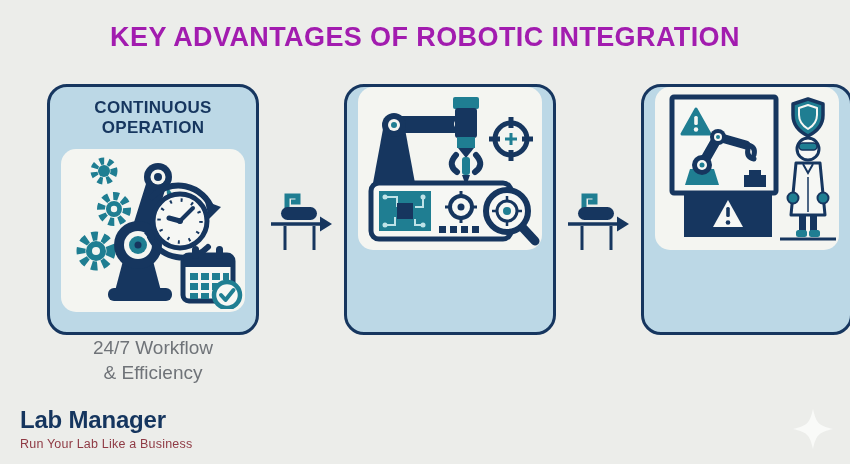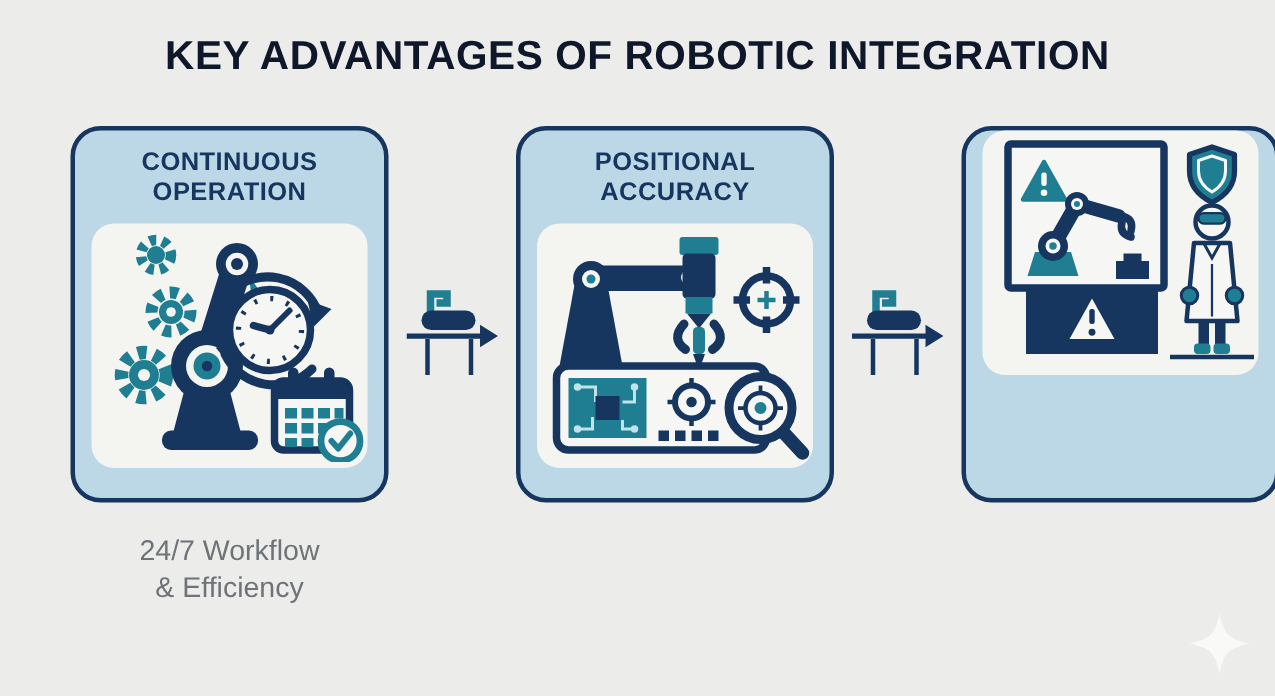--- a/index.html
+++ b/index.html
@@ -2,42 +2,42 @@
 <html><head>
 <meta charset="utf-8">
 <style>
   html,body{margin:0;padding:0;}
   .stage{
     position:relative;width:850px;height:464px;background:#ecedea;
     font-family:"Liberation Sans", sans-serif;overflow:hidden;
   }
   .page-title{
     position:absolute;top:22px;left:0;width:850px;text-align:center;
-    font-size:27px;font-weight:800;color:#0f172a;letter-spacing:.4px;
+    font-size:27px;font-weight:800;color:#a21caf;letter-spacing:.4px;
   }
   .cards-row{
     position:absolute;top:84px;left:47px;display:flex;align-items:center;gap:12px;
   }
   .card{
     width:212px;height:251px;box-sizing:border-box;background:#bcd8e6;
     border:3px solid #16365f;border-radius:20px;display:flex;flex-direction:column;
   }
   .card-header{
     height:62px;display:flex;align-items:center;justify-content:center;
     font-size:17px;font-weight:700;color:#16365f;text-align:center;
     line-height:1.2;white-space:pre-line;letter-spacing:.3px;padding:0 8px;
   }
   .icon-box{
     height:163px;margin:0 11px;background:#f4f5f1;border-radius:15px;
     display:flex;align-items:center;justify-content:center;overflow:hidden;
   }
   .connector{width:61px;height:251px;position:relative;}
   .connector svg{position:absolute;top:100px;left:0;}
   .captions-row{
-    position:absolute;top:355px;left:47px;display:flex;flex-direction:column;
+    position:absolute;top:335px;left:47px;display:flex;flex-direction:column;
   }
   .caption{
     width:212px;text-align:center;font-size:19px;color:#6f7378;
     line-height:1.32;white-space:pre-line;
   }
   .caption-spacer{width:61px;}
   .footer-logo{position:absolute;left:20px;top:406px;}
   .logo-text{font-size:24px;font-weight:800;color:#15355e;letter-spacing:-.2px;}
   .logo-tagline{font-size:12.5px;color:#8f3a44;margin-top:3px;letter-spacing:.2px;}
   .sparkle{position:absolute;right:16px;top:408px;width:42px;height:42px;opacity:.92;}
@@ -121,22 +121,20 @@
         <rect x="10" y="23" width="36" height="13" rx="6.5" fill="#16365f"></rect>
         <line x1="0" y1="40" x2="51" y2="40" stroke="#16365f" stroke-width="3.5"></line>
         <polygon points="49,32.5 61,40 49,47.5" fill="#16365f"></polygon>
         <line x1="14" y1="42" x2="14" y2="66" stroke="#16365f" stroke-width="3"></line>
         <line x1="43" y1="42" x2="43" y2="66" stroke="#16365f" stroke-width="3"></line>
       </svg>
       </span>
     </div>
 
     <div class="card">
-      <div class="card-header">POSITIONAL
-ACCURACY</div>
       <div class="icon-box">
         <span>
         <svg width="182" height="160" viewBox="0 0 182 160">
 
           <polygon points="24,42 46,42 56,96 14,96" fill="#16365f"></polygon>
           <rect x="30" y="29" width="80" height="17" rx="8.5" fill="#16365f"></rect>
           <circle cx="35" cy="38" r="12" fill="#16365f"></circle>
           <circle cx="35" cy="38" r="6" fill="#f4f5f1"></circle>
           <circle cx="35" cy="38" r="3" fill="#1f7e92"></circle>
           <circle cx="100" cy="37" r="5" fill="#f4f5f1"></circle>
@@ -269,20 +267,24 @@
 
   </div>
 
   <div class="captions-row">
     <div class="caption">24/7 Workflow
 &amp; Efficiency</div>
     <div class="caption-spacer"></div>
     <div class="caption-spacer"></div>
   </div>
 
+  <div class="footer-logo">
+    <div class="logo-text">Lab Manager</div>
+    <div class="logo-tagline">Run Your Lab Like a Business</div>
+  </div>
 
   <span class="sparkle">
     <svg width="42" height="42" viewBox="0 0 42 42">
       <path d="M21 1 C24 15 27 18 41 21 C27 24 24 27 21 41 C18 27 15 24 1 21 C15 18 18 15 21 1 Z" fill="#fbfcfa"></path>
     </svg>
   </span>
 
 </div>
 
 </body></html>

